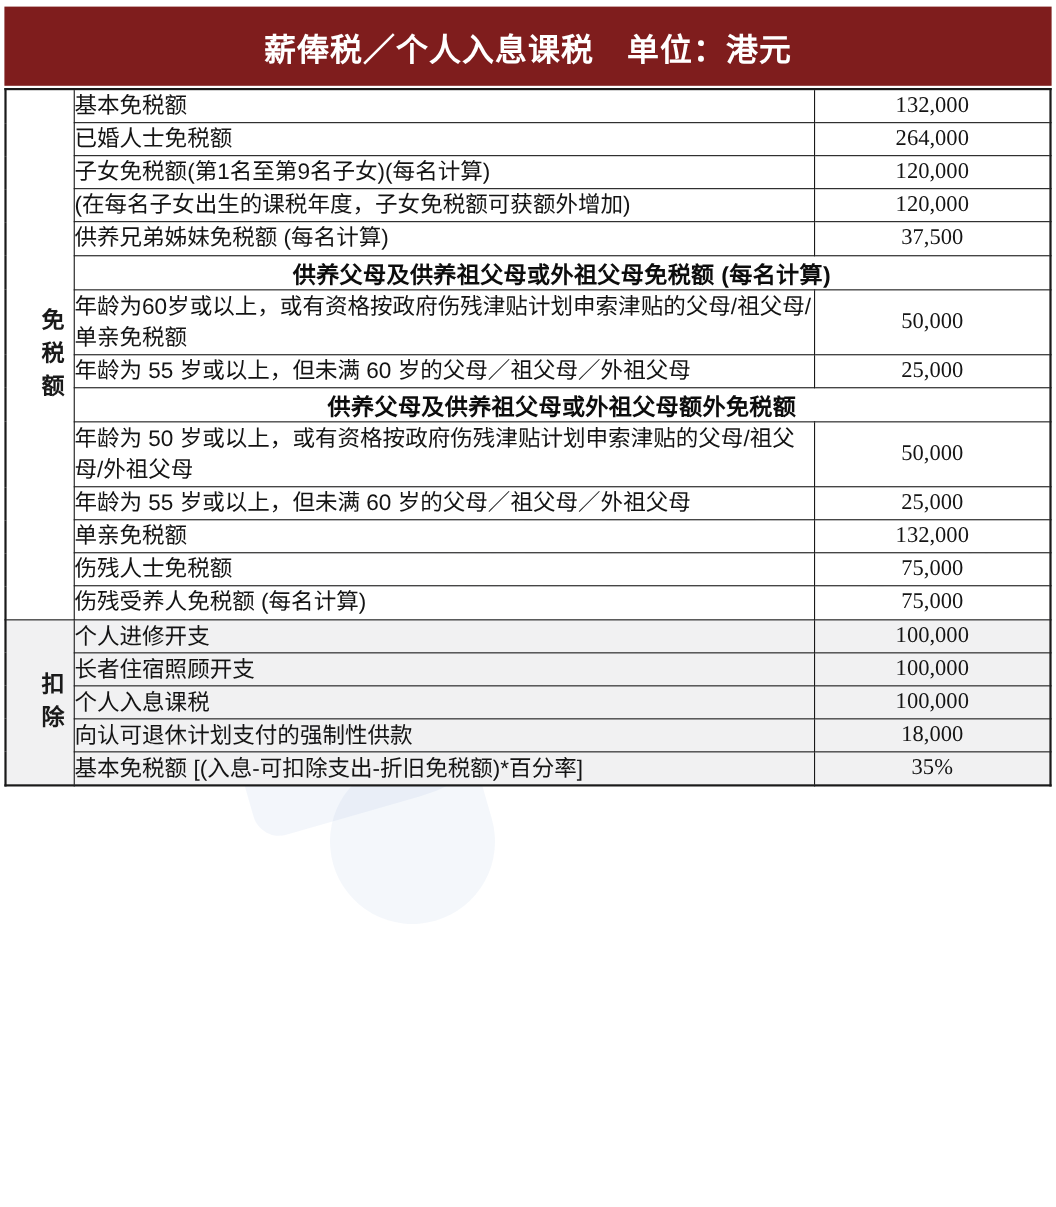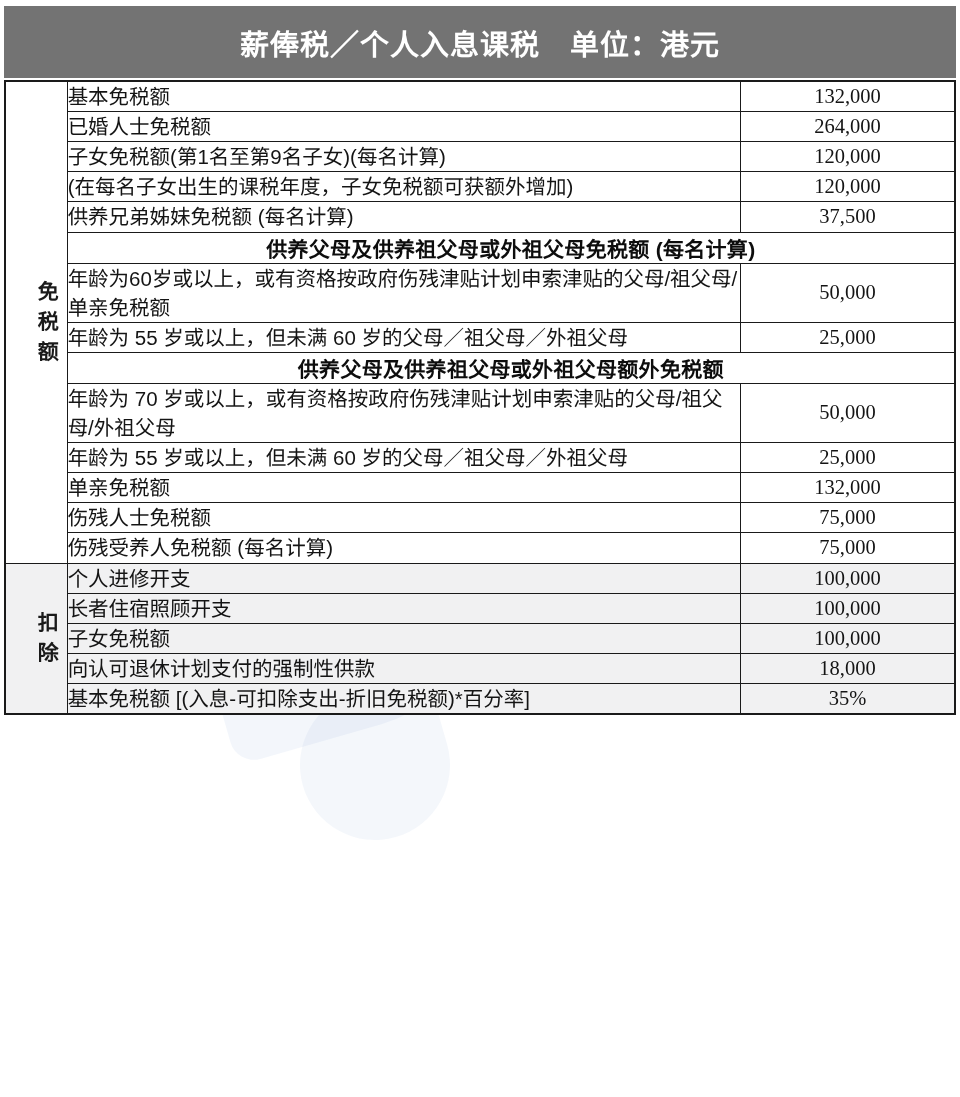--- a/index.html
+++ b/index.html
@@ -74,21 +74,21 @@
     transform: rotate(-16deg);
   }
 
   
   .banner {
     position: absolute;
     left: 4px;
     top: 6px;
     width: 952px;
     height: 72px;
-    background: #737373;
+    background: #7f1d1d;
     display: flex;
     align-items: center;
     justify-content: center;
     z-index: 2;
   }
   .banner-title {
     color: #ffffff;
     font-size: 29px;
     font-weight: bold;
     letter-spacing: 1px;
@@ -215,21 +215,21 @@
           <td class="value-cell">50,000</td>
         </tr>
         <tr>
           <td class="label-cell">年龄为 55 岁或以上，但未满 60 岁的父母／祖父母／外祖父母</td>
           <td class="value-cell">25,000</td>
         </tr>
         <tr>
           <td class="subheader-cell" colspan="2">供养父母及供养祖父母或外祖父母额外免税额</td>
         </tr>
         <tr>
-          <td class="label-cell">年龄为 70 岁或以上，或有资格按政府伤残津贴计划申索津贴的父母/祖父母/外祖父母</td>
+          <td class="label-cell">年龄为 50 岁或以上，或有资格按政府伤残津贴计划申索津贴的父母/祖父母/外祖父母</td>
           <td class="value-cell">50,000</td>
         </tr>
         <tr>
           <td class="label-cell">年龄为 55 岁或以上，但未满 60 岁的父母／祖父母／外祖父母</td>
           <td class="value-cell">25,000</td>
         </tr>
         <tr>
           <td class="label-cell">单亲免税额</td>
           <td class="value-cell">132,000</td>
         </tr>
@@ -244,21 +244,21 @@
         <tr class="shaded">
           <td class="group-cell shaded" rowspan="5"><span class="group-txt">扣除</span></td>
           <td class="label-cell">个人进修开支</td>
           <td class="value-cell">100,000</td>
         </tr>
         <tr class="shaded">
           <td class="label-cell">长者住宿照顾开支</td>
           <td class="value-cell">100,000</td>
         </tr>
         <tr class="shaded">
-          <td class="label-cell">子女免税额</td>
+          <td class="label-cell">个人入息课税</td>
           <td class="value-cell">100,000</td>
         </tr>
         <tr class="shaded">
           <td class="label-cell">向认可退休计划支付的强制性供款</td>
           <td class="value-cell">18,000</td>
         </tr>
         <tr class="shaded">
           <td class="label-cell">基本免税额 [(入息-可扣除支出-折旧免税额)*百分率]</td>
           <td class="value-cell">35%</td>
         </tr>

